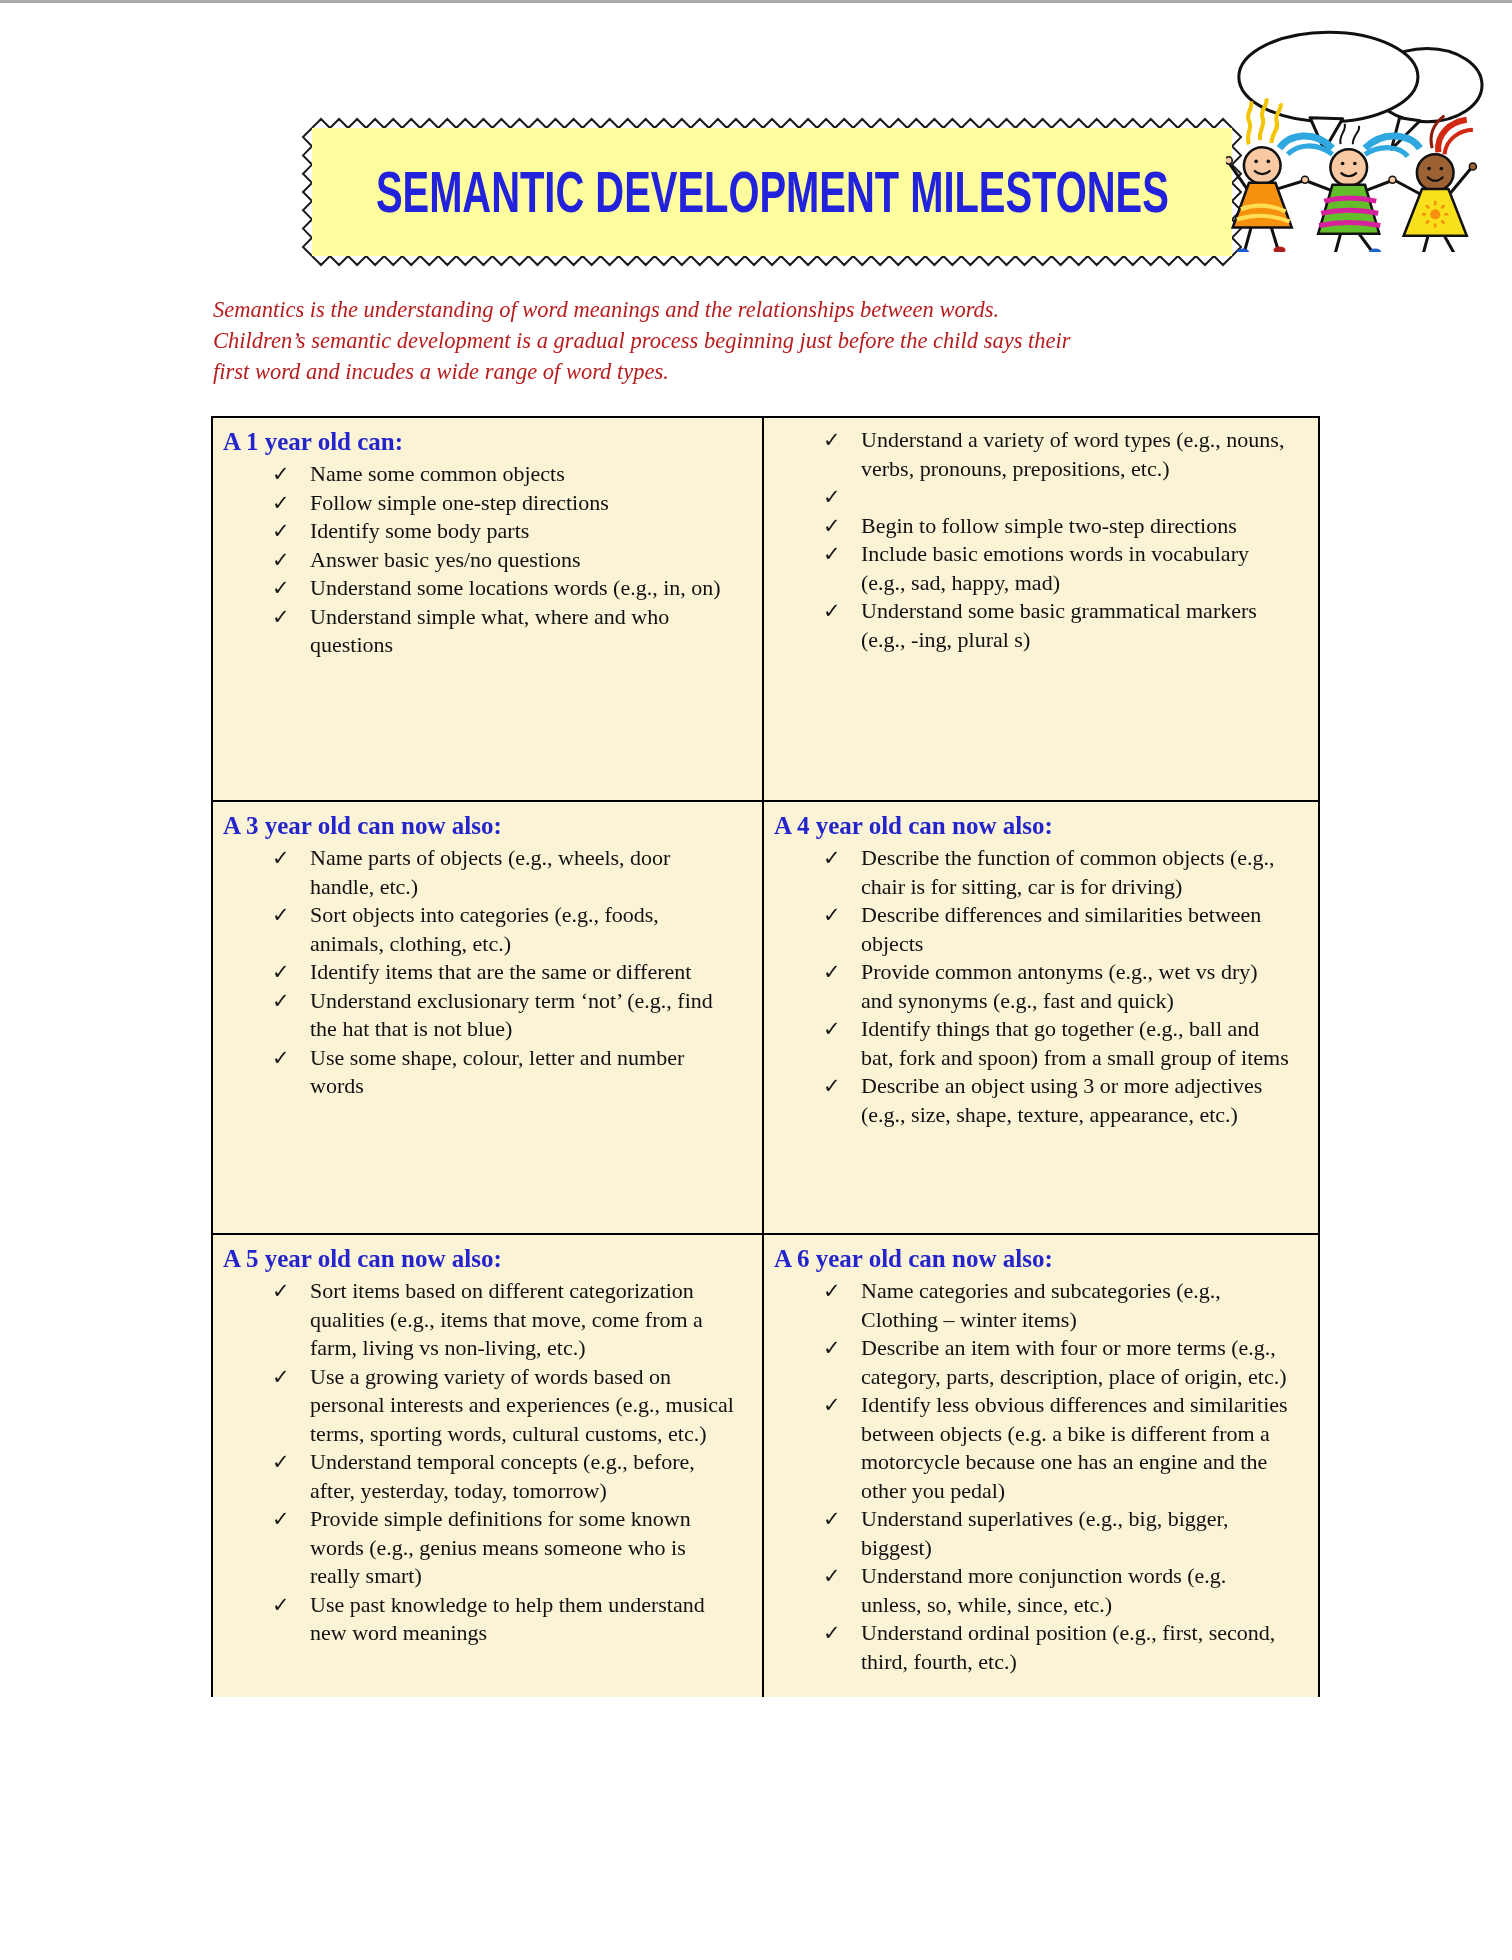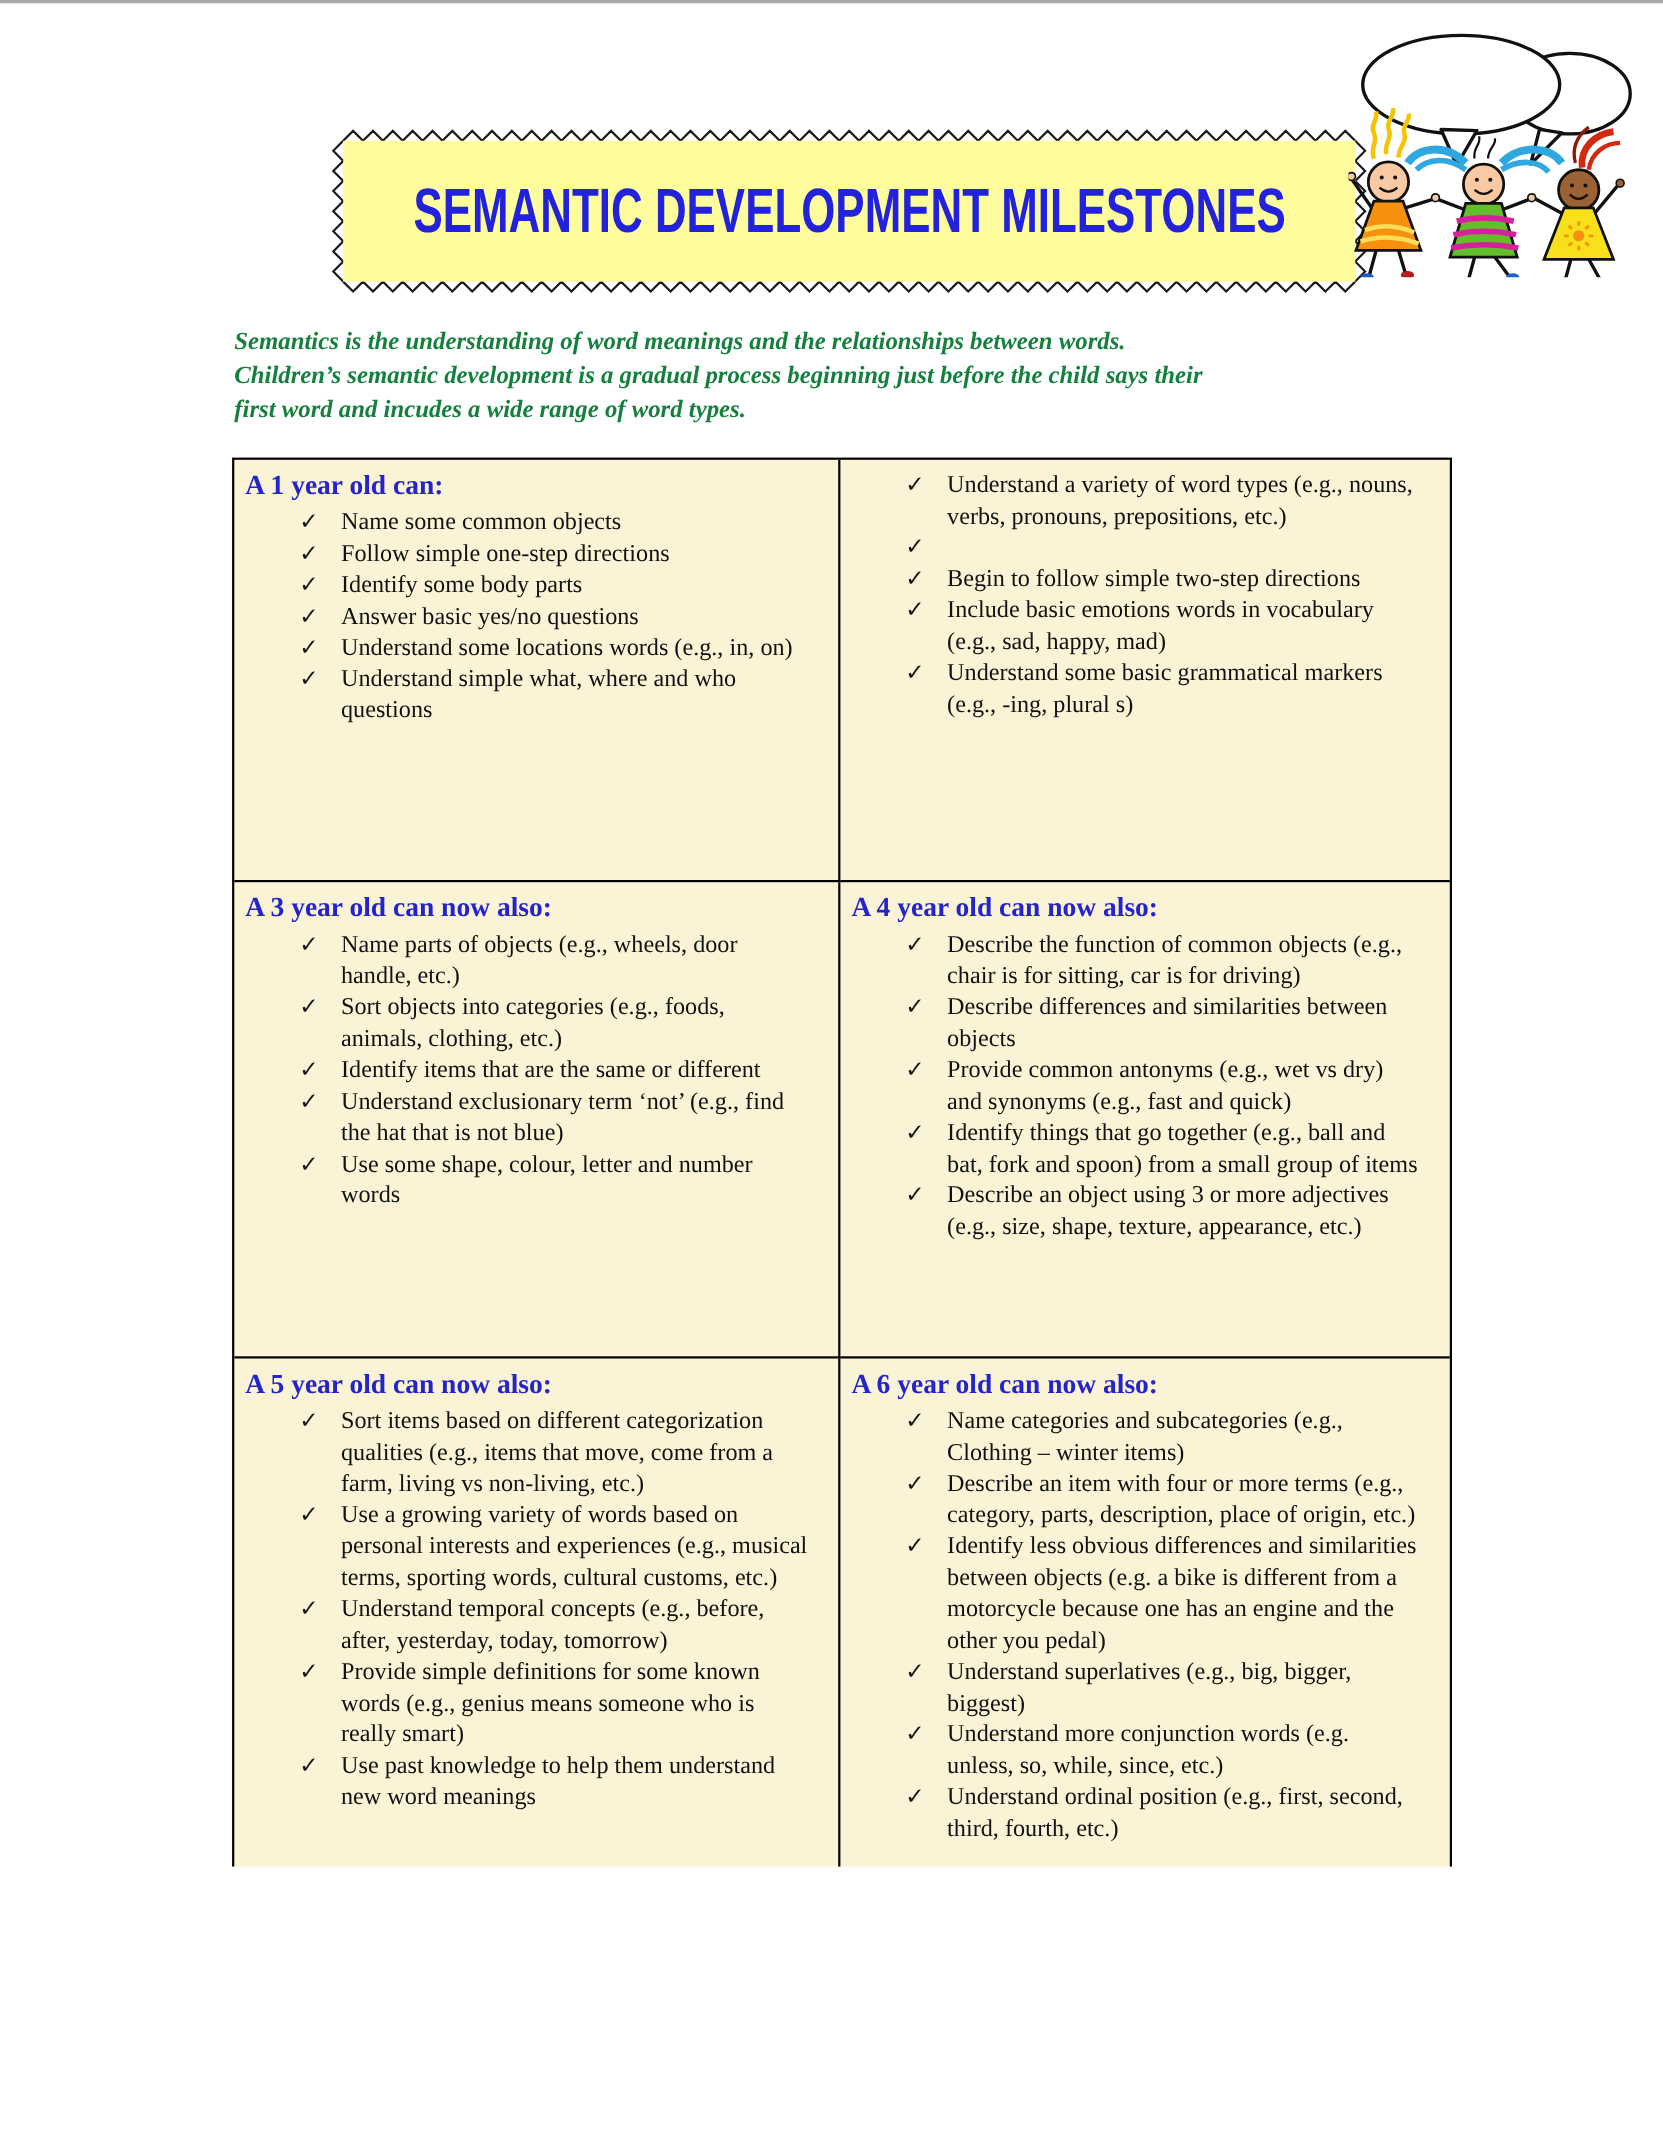--- a/index.html
+++ b/index.html
@@ -12,22 +12,22 @@
           background:var(--banner-bg,#FDFD9E);display:flex;align-items:center;justify-content:center;}
   .banner-title{font-family:"Liberation Sans","DejaVu Sans",sans-serif;font-weight:700;
           font-size:57px;color:var(--banner-title,#2222DD);white-space:nowrap;
           transform:scaleX(0.70);transform-origin:center;letter-spacing:0;}
   .zigzag{position:absolute;left:300px;top:116px;width:944px;height:152px;pointer-events:none;}
 
   
   .illustration{position:absolute;left:1226px;top:20px;width:278px;height:232px;}
 
   
-  .intro{position:absolute;left:213px;top:294px;width:1150px;font-weight:700;font-style:italic;
-         font-size:22.5px;line-height:31px;color:#15803d;}
+  .intro{position:absolute;left:213px;top:294px;width:1150px;font-weight:400;font-style:italic;
+         font-size:22.5px;line-height:31px;color:#b91c1c;}
 
   
   .milestones{position:absolute;left:211px;top:416px;display:grid;
          grid-template-columns:551px 554px;grid-template-rows:384px 433px 533px;
          border:2px solid #000;background:var(--cell-bg,#FAF3D5);}
   .cell{border-right:2px solid #000;border-bottom:2px solid #000;padding:8px 24px 0 10px;overflow:hidden;}
   .cell.last-col{border-right:none;}
   .cell.last-row{border-bottom:none;}
   .cell h2{margin:0 0 3px 0;font-size:25px;line-height:31px;font-weight:700;
            color:var(--header-blue,#2424CD);}

